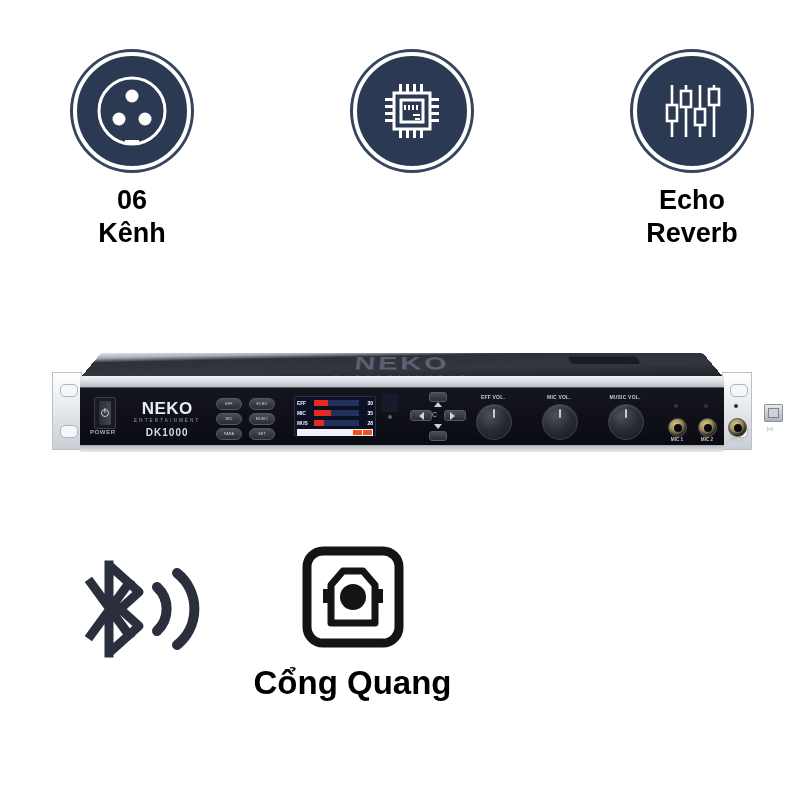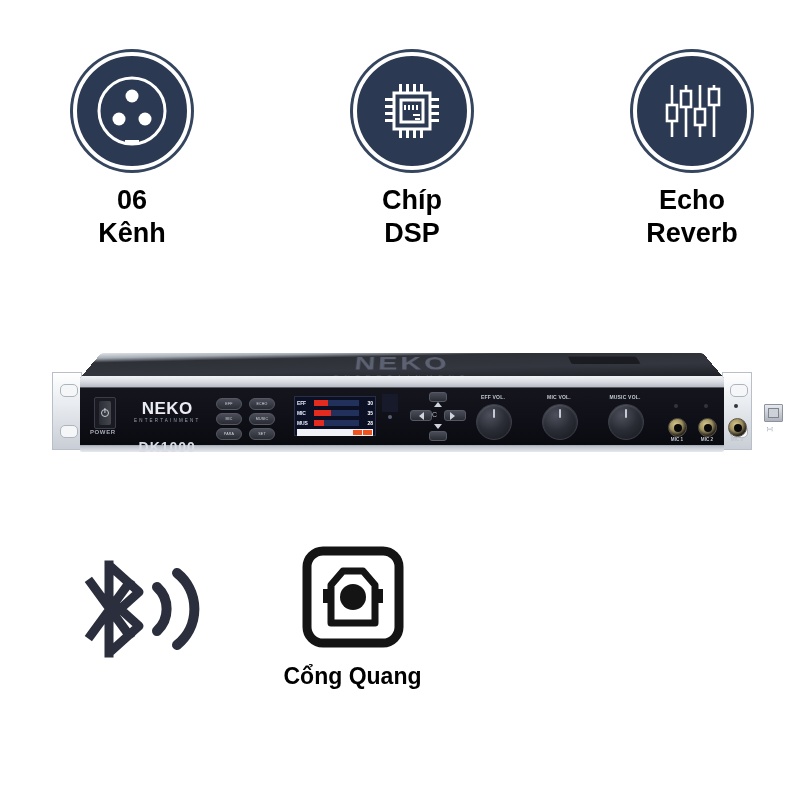--- a/index.html
+++ b/index.html
@@ -207,24 +207,24 @@
     letter-spacing: .5px;
     line-height: 1;
   }
   .brand-front .bs {
     font-size: 4.5px;
     letter-spacing: 2.2px;
     color: #9aa0ad;
     margin-top: 1px;
   }
   .brand-front .bm {
-    font-size: 14px;
+    font-size: 10px;
     font-weight: bold;
     letter-spacing: 1px;
-    margin-top: 16px;
+    margin-top: 4px;
     color: #d8dce4;
   }
 
   .btn-grid {
     position: absolute;
     left: 136px;
     top: 10px;
     display: grid;
     grid-template-columns: repeat(2, 24px);
     grid-auto-rows: 10px;
@@ -481,21 +481,21 @@
     display: flex;
     flex-direction: column;
     align-items: center;
   }
   .bot-item.bt { width: 215px; padding-top: 14px; }
   .bot-item.opt { width: 215px; }
   .bot-item.lap { width: 230px; padding-top: 6px; }
   .bot-label {
     margin-top: 14px;
     text-align: center;
-    font-size: 23px;
+    font-size: 33px;
     font-weight: bold;
     color: #000000;
     line-height: 1.2;
     white-space: pre-line;
   }
 </style>
 </head>
 <body>
 
 <div class="feature-row">
@@ -540,22 +540,20 @@
             <rect x="53" y="43" width="9" height="3"></rect>
           <rect x="27" y="29" width="2" height="5"></rect>
             <rect x="31" y="29" width="2" height="5"></rect>
           <rect x="35" y="29" width="2" height="5"></rect>
             <rect x="39" y="29" width="2" height="5"></rect>
           <rect x="36" y="38" width="7" height="2"></rect>
             <rect x="38" y="42" width="5" height="2"></rect>
         </g>
       </svg>
     </div>
-    <div class="feature-label">Chíp
-DSP</div>
   </div>
 
   <div class="feature">
     <div class="badge">
       <svg width="68" height="68" viewBox="0 0 68 68">
         <g stroke="#ffffff" stroke-width="2.6" fill="none">
           <line x1="14" y1="8" x2="14" y2="60"></line>
           <line x1="28" y1="8" x2="28" y2="60"></line>
           <line x1="42" y1="8" x2="42" y2="60"></line>
           <line x1="56" y1="8" x2="56" y2="60"></line>

